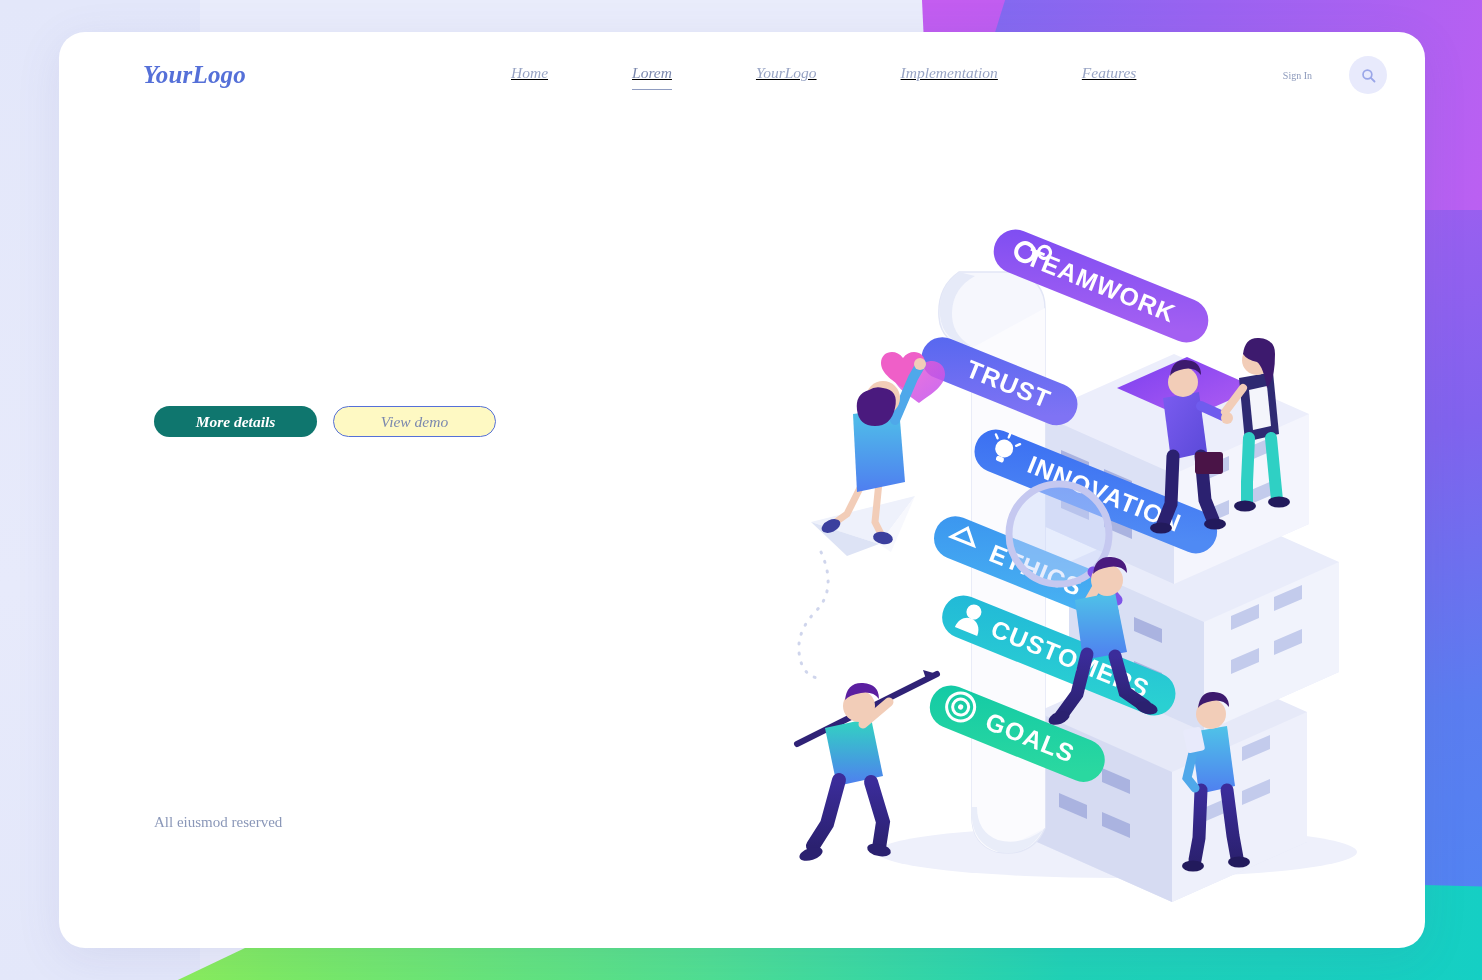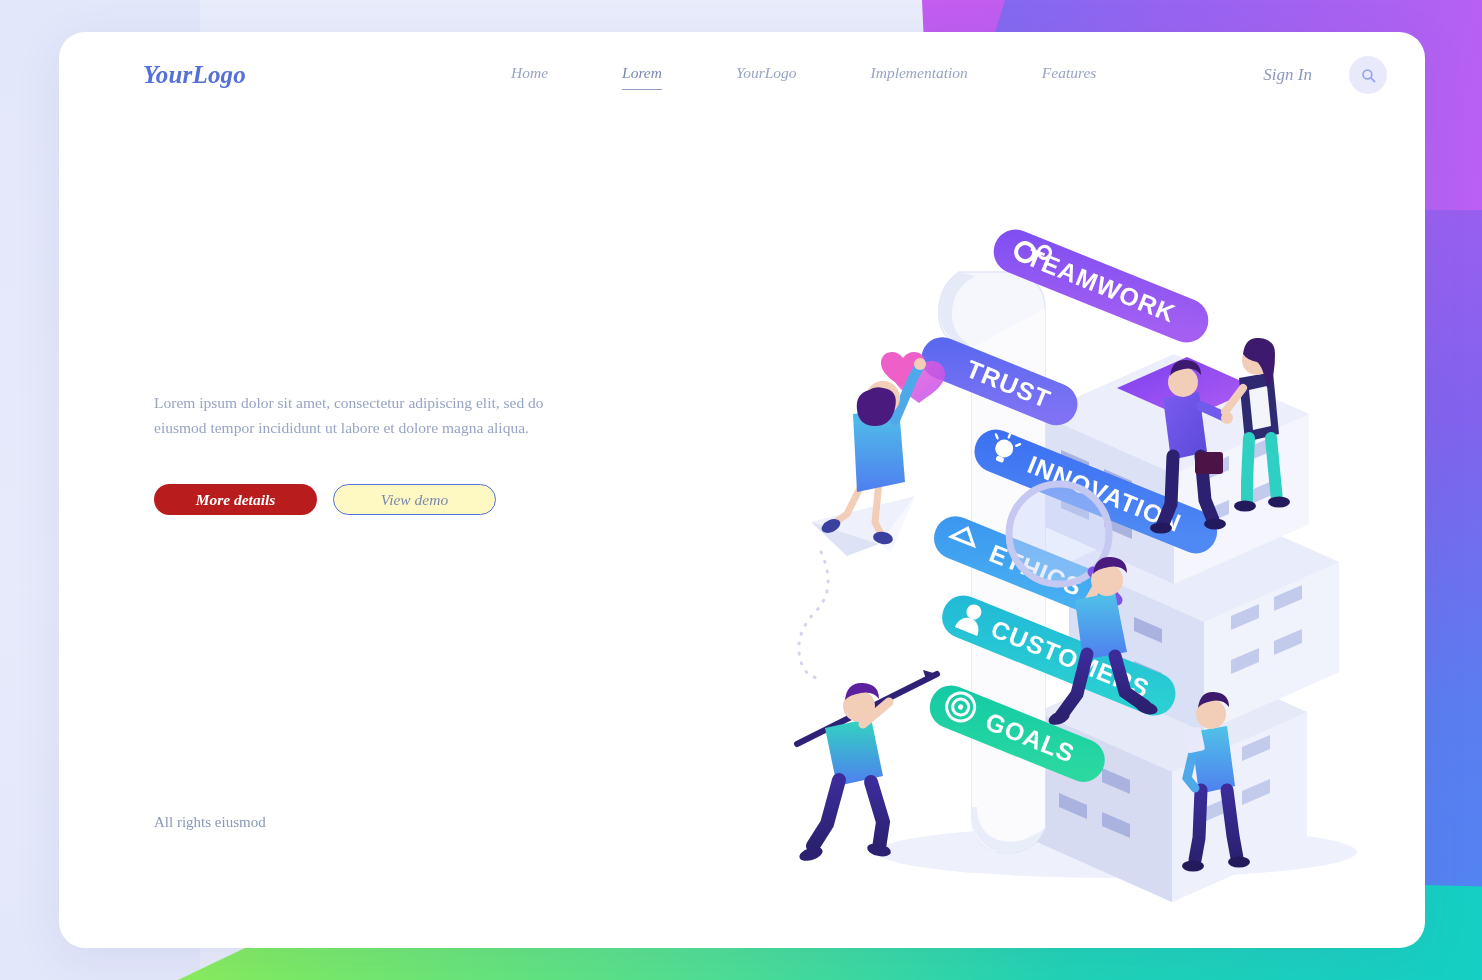--- a/index.html
+++ b/index.html
@@ -101,21 +101,22 @@
     letter-spacing: 0.2px;
     white-space: nowrap;
     margin-left: 48px;
   }
 
   #main-nav {
     position: absolute;
     left: 415px;
     display: flex;
     align-items: center;
-    gap: 0px;
+    gap: 10px;
+    text-decoration: underline;
   }
 
   .nav-item {
     font-family: "Liberation Serif", serif;
     font-style: italic;
     font-size: 15.5px;
     color: #98a4c4;
     padding: 4px 0 7px 0;
     margin: 0 37px;
     white-space: nowrap;
@@ -124,22 +125,21 @@
   }
   .nav-item.active {
     color: #7b88ae;
     border-bottom-color: #8f9cc0;
   }
 
   #sign-in-link {
     position: absolute;
     right: 113px;
     font-family: "Liberation Serif", serif;
-    font-style: italic;
-    font-size: 17px;
+    font-size: 10px;
     color: #8c99bb;
     white-space: nowrap;
     cursor: pointer;
   }
 
   #search-button {
     position: absolute;
     right: 38px;
     width: 38px;
     height: 38px;
@@ -193,21 +193,21 @@
     border-radius: 22px;
     height: 31px;
     display: inline-flex;
     align-items: center;
     justify-content: center;
     cursor: pointer;
     white-space: nowrap;
   }
   .btn-primary {
     width: 163px;
-    background: #b91c1c;
+    background: #0f766e;
     color: #ffffff;
     border: none;
   }
   .btn-secondary {
     width: 163px;
     background: #fef9c3;
     color: #7b88ae;
     border: 1.4px solid #5570d8;
     font-weight: normal;
   }
@@ -260,29 +260,28 @@
     <button id="search-button">
       <svg width="17" height="17" viewBox="0 0 24 24">
         <circle cx="10.5" cy="10.5" r="6.2" fill="none" stroke="#9aa6e8" stroke-width="2.4"></circle>
         <line x1="15" y1="15" x2="20.5" y2="20.5" stroke="#9aa6e8" stroke-width="2.6" stroke-linecap="round"></line>
       </svg>
     </button>
   </header>
 
   <section id="hero-text">
 
-    <p id="hero-paragraph">Lorem ipsum dolor sit amet, consectetur adipiscing elit, sed do eiusmod tempor incididunt ut labore et dolore magna aliqua.</p>
 
     <div id="hero-actions">
       <button class="btn btn-primary">More details</button>
       <button class="btn btn-secondary">View demo</button>
     </div>
   </section>
 
-  <div id="rights-note">All rights eiusmod</div>
+  <div id="rights-note">All eiusmod reserved</div>
 
   <div id="illustration">
     <svg width="620" height="760" viewBox="0 0 620 760">
       <defs>
         <linearGradient id="gTeamwork" x1="0" y1="0" x2="1" y2="0.6">
           <stop offset="0" stop-color="#7d4df2"></stop>
             <stop offset="1" stop-color="#a35ff2"></stop>
         </linearGradient>
         <linearGradient id="gTrust" x1="0" y1="0" x2="1" y2="0.6">
           <stop offset="0" stop-color="#5567ef"></stop>

